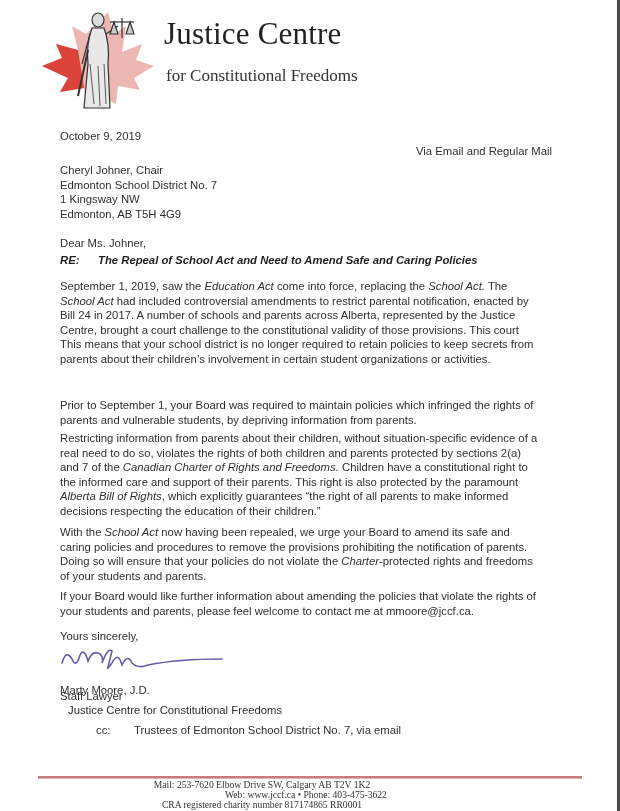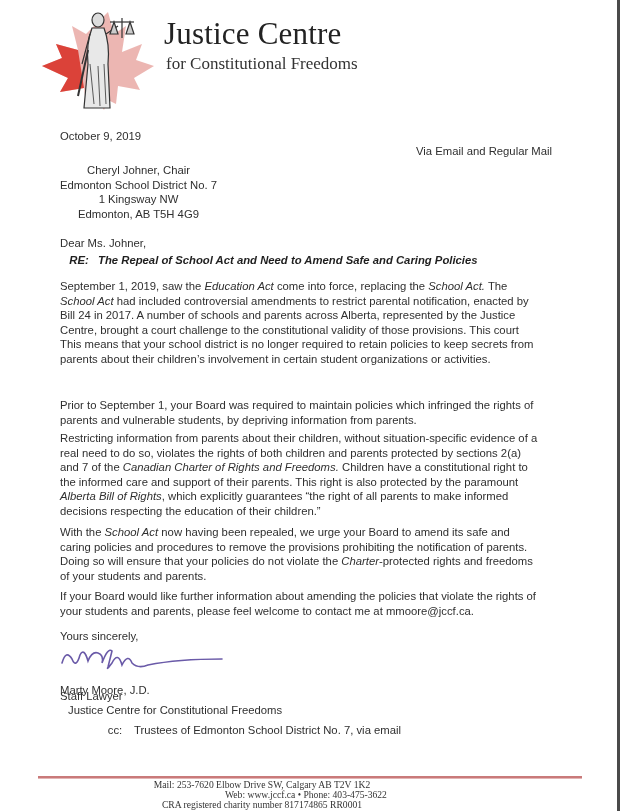--- a/index.html
+++ b/index.html
@@ -15,26 +15,26 @@
     }
     
     .letterhead { position: absolute; left: 38px; top: 4px; width: 300px; height: 110px; }
     .logo-art { position: absolute; left: 0; top: 0; width: 120px; height: 110px; }
     .org-name {
       position: absolute; left: 126px; top: 12px;
       font-family: "Liberation Serif", serif; font-size: 31px; color: #222;
       white-space: nowrap; letter-spacing: 0.2px;
     }
     .org-tagline {
-      position: absolute; left: 128px; top: 50px;
+      position: absolute; left: 128px; top: 62px;
       font-family: "Liberation Serif", serif; font-size: 17px; color: #333;
       white-space: nowrap;
     }
     
-    .abs { position: absolute; white-space: nowrap; text-align: center; }
+    .abs { position: absolute; white-space: nowrap; }
     .t { font-size: 11.3px; line-height: 14.6px; color: #2f2f2f; }
     .date { left: 60px; top: 129px; }
     .via { left: 416px; top: 144px; }
     .addr { left: 60px; top: 163px; }
     .addr div { height: 14.6px; }
     .salutation { left: 60px; top: 236px; }
     .re { left: 60px; top: 254px; font-weight: bold; font-style: italic; font-size: 11.3px; color: #1f1f1f; }
     .re .re-label { display: inline-block; width: 38px; }
     .para { position: absolute; left: 60px; width: 520px; }
     .para .line { white-space: nowrap; height: 14.6px; }

